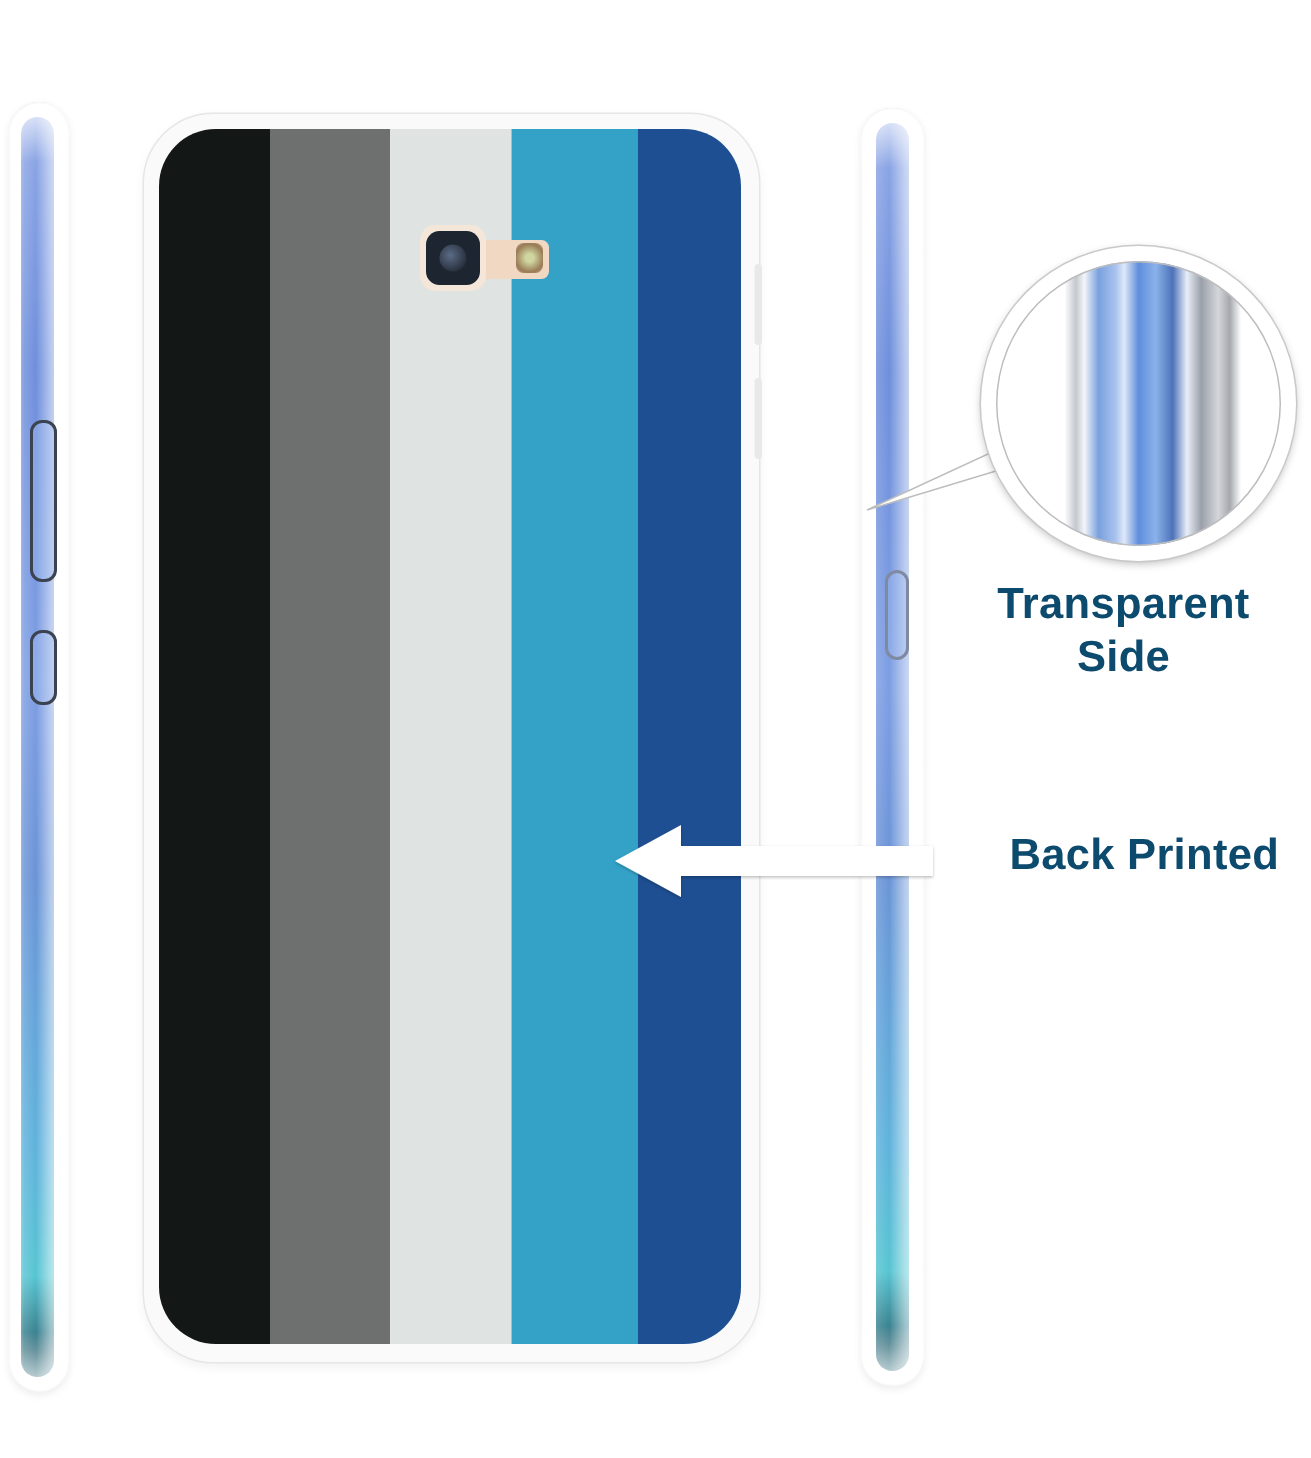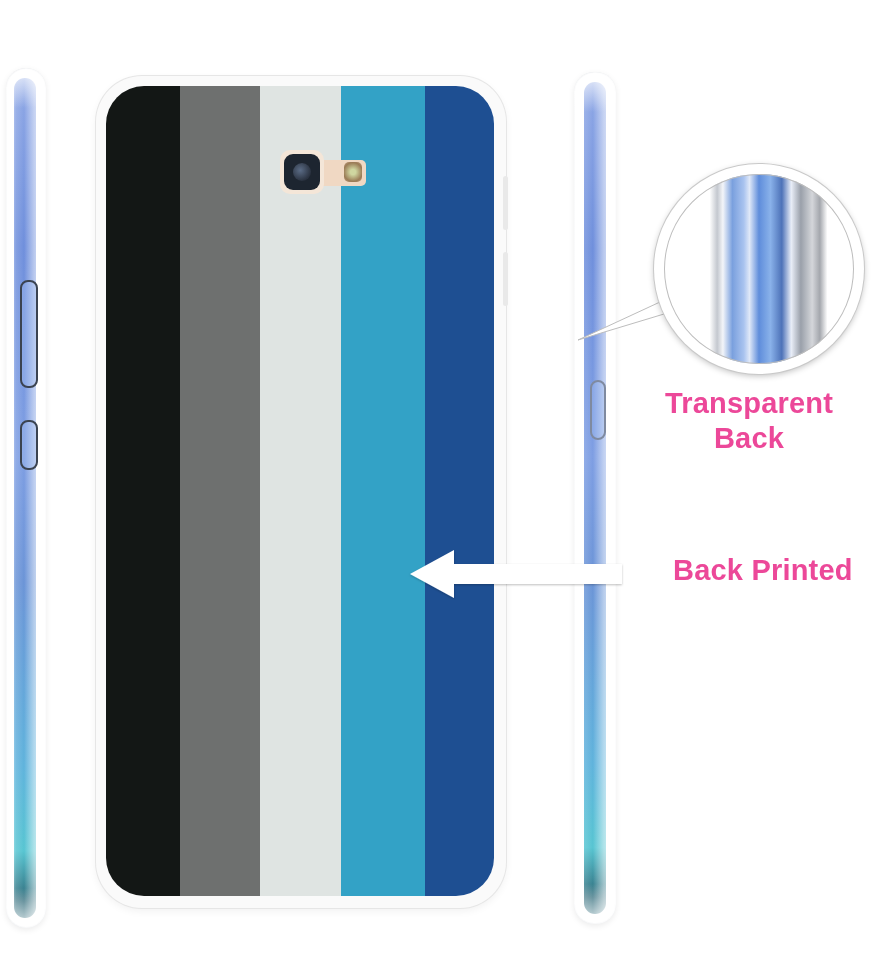--- a/index.html
+++ b/index.html
@@ -32,21 +32,21 @@
   #cam-lens .glass{position:absolute;left:13px;top:13px;width:18px;height:18px;border-radius:50%;background:radial-gradient(circle at 40% 40%,#5b6c86,#2a3240 70%);}
   #flash{position:absolute;left:64px;top:12px;width:18px;height:20px;border-radius:5px;background:radial-gradient(circle,#cfd6a0 20%,#9a7b56 70%,#c9a78a);}
 
   
   #magnifier{position:absolute;left:654px;top:164px;width:210px;height:210px;border-radius:50%;
     background:#fff;box-shadow:0 0 0 1px #c9c9c9, 0 2px 6px rgba(0,0,0,.25);}
   #mag-inner{position:absolute;left:10px;top:10px;width:190px;height:190px;border-radius:50%;overflow:hidden;
     box-shadow:0 0 0 1px #bdbdbd inset;
     background:linear-gradient(90deg,#fff 0%,#fff 24%,#c4c8cf 28%,#f3f5f9 31%,#7aa0de 36%,#a9c3ef 42%,#dfe8f8 45%,#5f8ddb 50%,#8ab2ea 56%,#4d72b8 62%,#e9eef8 67%,#9aa0aa 72%,#d4d6da 78%,#a4a7ad 82%,#fff 86%,#fff 100%);}
 
-  .label{position:absolute;font-weight:bold;color:#ec4899;text-align:center;letter-spacing:.2px;}
+  .label{position:absolute;font-weight:bold;color:#0c4a6e;text-align:center;letter-spacing:.2px;}
   #lbl-transparent{left:652px;top:386px;width:194px;font-size:29px;line-height:35px;}
   #lbl-back{left:626px;top:552px;font-size:29px;line-height:36px;white-space:nowrap;margin-left:47px;}
 
   #arrow{position:absolute;left:408px;top:548px;width:216px;height:52px;}
 </style>
 </head>
 <body>
 
 <div class="side-phone" style="left:6px;top:68px;width:40px;height:860px;">
   <div class="core" style="left:8px;right:10px;"></div>
@@ -88,21 +88,21 @@
 <svg id="pointer-svg" style="position:absolute;left:0;top:0;" width="874" height="972">
   <polygon points="578,340 660,302 664,314" fill="#fff" stroke="#bdbdbd" stroke-width="1"></polygon>
 </svg>
 
 <div id="magnifier">
   <div id="mag-inner"></div>
 </div>
 
 <div class="label" id="lbl-transparent">
   <div>Transparent</div>
-  <div>Back</div>
+  <div>Side</div>
 </div>
 
 <svg id="arrow" viewBox="0 0 216 52">
   <defs>
       <filter id="sh" x="-5%" y="-20%" width="110%" height="150%">
         <feDropShadow dx="0" dy="1" stdDeviation="1" flood-opacity=".25"></feDropShadow>
       </filter>
     </defs>
   <polygon filter="url(#sh)" points="2,26 46,2 46,16 214,16 214,36 46,36 46,50" fill="#fff"></polygon>
 </svg>

